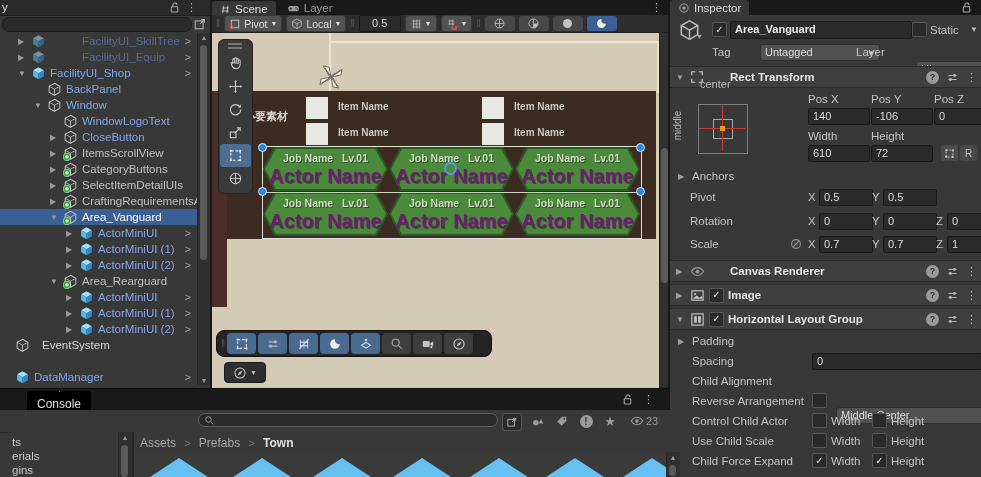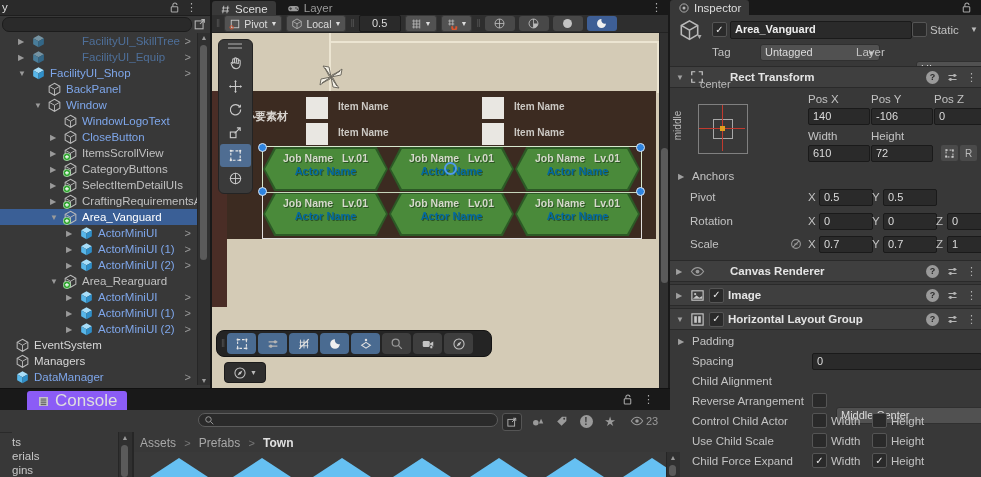--- a/index.html
+++ b/index.html
@@ -33,21 +33,21 @@
   #hier-search{left:2px;top:17px;width:188px;height:13px;background:#2a2a2a;border:1px solid #1c1c1c;border-radius:7px;}
   .hrow{position:absolute;left:0;width:197px;height:16px;display:flex;align-items:center;
         white-space:nowrap;overflow:hidden;padding-left:calc(var(--d)*16px + 2px);box-sizing:border-box;}
   .hrow .exp{width:13px;font-size:8px;color:#9a9a9a;flex:0 0 13px;}
   .hrow .exp.none{visibility:hidden;}
   .hrow svg{flex:0 0 15px;margin-right:4px;}
   .hrow .hlab{overflow:hidden;white-space:nowrap;}
   .hrow .hnav{margin-left:auto;padding-right:6px;color:#999;font-size:11px;}
   .prefab .hlab{color:#7ea6ea;}
   .added .hlab{color:#c0c0c0;}
-  .plain .hlab{color:#d6d6d6;}
+  .plain .hlab{color:#d6d6d6;margin-left:8px;}
   .dim .hlab{color:#4e6f99;margin-left:32px;}
   .dim svg{opacity:.55;}
   .sel{background:#3a5f96;}
   .sel .hlab{color:#fff;}
   .vscroll{background:#303030;border-left:1px solid #262626;}
   .vthumb{position:absolute;left:2px;width:7px;background:#5a5a5a;border-radius:4px;}
   .sarrow{position:absolute;left:1px;width:10px;text-align:center;color:#9a9a9a;font-size:7px;}
   
   #scene{left:212px;top:0;width:456px;height:388px;background:#383838;overflow:hidden;}
   #scenebar{left:0;top:0;width:456px;height:15px;background:#191919;}
@@ -66,42 +66,42 @@
   .itemsq{position:absolute;width:22px;height:22px;background:#e9e7e2;}
   .itemlab{position:absolute;color:#ccc9c4;font-size:10px;font-weight:bold;}
   .craft{position:absolute;color:#d8d4cf;font-size:11px;font-weight:bold;}
   .card{position:absolute;width:125px;height:44px;}
   .card .hexo{position:absolute;inset:0;background:#2c5a26;
         clip-path:polygon(0 50%,9% 0,91% 0,100% 50%,91% 100%,9% 100%);}
   .card .hexi{position:absolute;inset:2px;background:#4a8a3a;
         clip-path:polygon(0 50%,9% 0,91% 0,100% 50%,91% 100%,9% 100%);}
   .card .job{position:absolute;left:20px;top:5px;font-size:10.5px;font-weight:bold;color:#d5dacb;text-shadow:1px 1px 0 #2c5424;}
   .card .lvl{position:absolute;right:20px;top:5px;font-size:10.5px;font-weight:bold;color:#d5dacb;text-shadow:1px 1px 0 #2c5424;}
-  .card .act{position:absolute;left:0;right:0;top:18px;text-align:center;font-size:11px;font-weight:bold;color:#0369a1;text-shadow:1px 1px 0 #2c5424;}
+  .card .act{position:absolute;left:0;right:0;top:18px;text-align:center;font-size:20px;font-weight:bold;color:#701a75;text-shadow:1px 1px 0 #2c5424;}
   .handle{position:absolute;width:9px;height:9px;border-radius:50%;background:#2f84e0;border:1px solid #d8e6f5;box-sizing:border-box;}
   #palette{left:6px;top:6px;width:33px;height:153px;background:#3a3a3a;border:1px solid #242424;border-radius:6px;}
   .ptool{position:absolute;left:1px;width:31px;height:23px;display:flex;align-items:center;justify-content:center;}
   .ptool.on{background:#4f6d92;border-radius:3px;}
   #botbar{left:4px;top:297px;width:276px;height:27px;background:#242424;border-radius:8px;border:1px solid #141414;
           display:flex;align-items:center;gap:2px;padding:0 4px;box-sizing:border-box;}
   .obtn{width:29px;height:21px;border-radius:4px;background:#3e3e3e;display:flex;align-items:center;justify-content:center;}
   .obtn.on{background:#4a6b91;}
   #compassbar{left:12px;top:329px;width:40px;height:19px;background:#2e2e2e;border-radius:4px;border:1px solid #1c1c1c;
           display:flex;align-items:center;justify-content:center;gap:3px;}
   
   #insp{left:670px;top:0;width:311px;height:477px;background:#383838;overflow:hidden;padding-left:24px;}
   .comphdr{position:absolute;left:0;width:311px;height:22px;background:#3f3f3f;
            border-top:1px solid #2a2a2a;border-bottom:1px solid #2a2a2a;
            display:flex;align-items:center;gap:4px;padding-left:6px;box-sizing:border-box;}
   .comphdr .title{font-weight:bold;color:#e4e4e4;font-size:11.5px;flex:0 0 auto;}
   .hdricons{position:absolute;right:2px;display:flex;gap:7px;align-items:center;}
   
   #consolebar{left:0;top:388px;width:670px;height:22px;background:#191919;border-top:1px solid #111;}
-  #consoletab{position:absolute;left:27px;top:2px;height:20px;background:#8b5cf6;border-radius:3px 3px 0 0;
-              display:flex;align-items:center;gap:5px;padding:0 10px;color:#dedede;font-size:17px;}
+  #consoletab{position:absolute;left:27px;top:2px;height:20px;background:#000000;border-radius:3px 3px 0 0;
+              display:flex;align-items:center;gap:5px;padding:0 10px;color:#dedede;font-size:12px;flex-direction:column;}
   #contools{left:0;top:410px;width:670px;height:22px;background:#383838;border-bottom:1px solid #2a2a2a;}
   #consearch{position:absolute;left:198px;top:3px;width:300px;height:14px;background:#2a2a2a;
              border:1px solid #5c5c5c;border-radius:8px;display:flex;align-items:center;padding-left:5px;box-sizing:border-box;}
   .conicon{position:absolute;top:3px;width:20px;height:16px;display:flex;align-items:center;justify-content:center;color:#9a9a9a;}
   #project{left:0;top:432px;width:670px;height:45px;background:#383838;margin-left:12px;}
   .folderlab{position:absolute;left:0;color:#c8c8c8;font-size:11.5px;}
   .crumb{color:#a8a8a8;font-size:12px;}
   .crumb.current{color:#e0e0e0;font-weight:bold;}
   .crumbsep{color:#777;font-size:11px;padding:0 5px;}
   .diamond{position:absolute;width:58px;height:19px;background:#66c0f2;
@@ -432,27 +432,20 @@
         </svg>
       <span class="hlab">ActorMiniUI (2)</span>
       <span class="hnav">&gt;</span>
     </div>
     <div class="hrow plain" style="top:337px;--d:0">
       <span class="exp none">▶</span>
       <svg class="ic" width="15" height="15">
           <use href="#cube-o"></use>
         </svg>
       <span class="hlab">EventSystem</span>
-    </div>
-    <div class="hrow plain" style="top:353px;--d:0">
-      <span class="exp none">▶</span>
-      <svg class="ic" width="15" height="15">
-          <use href="#cube-o"></use>
-        </svg>
-      <span class="hlab">Managers</span>
     </div>
     <div class="hrow prefab" style="top:369px;--d:0">
       <span class="exp none">▶</span>
       <svg class="ic" width="15" height="15">
           <use href="#cube-b"></use>
         </svg>
       <span class="hlab">DataManager</span>
       <span class="hnav">&gt;</span>
     </div>
 

